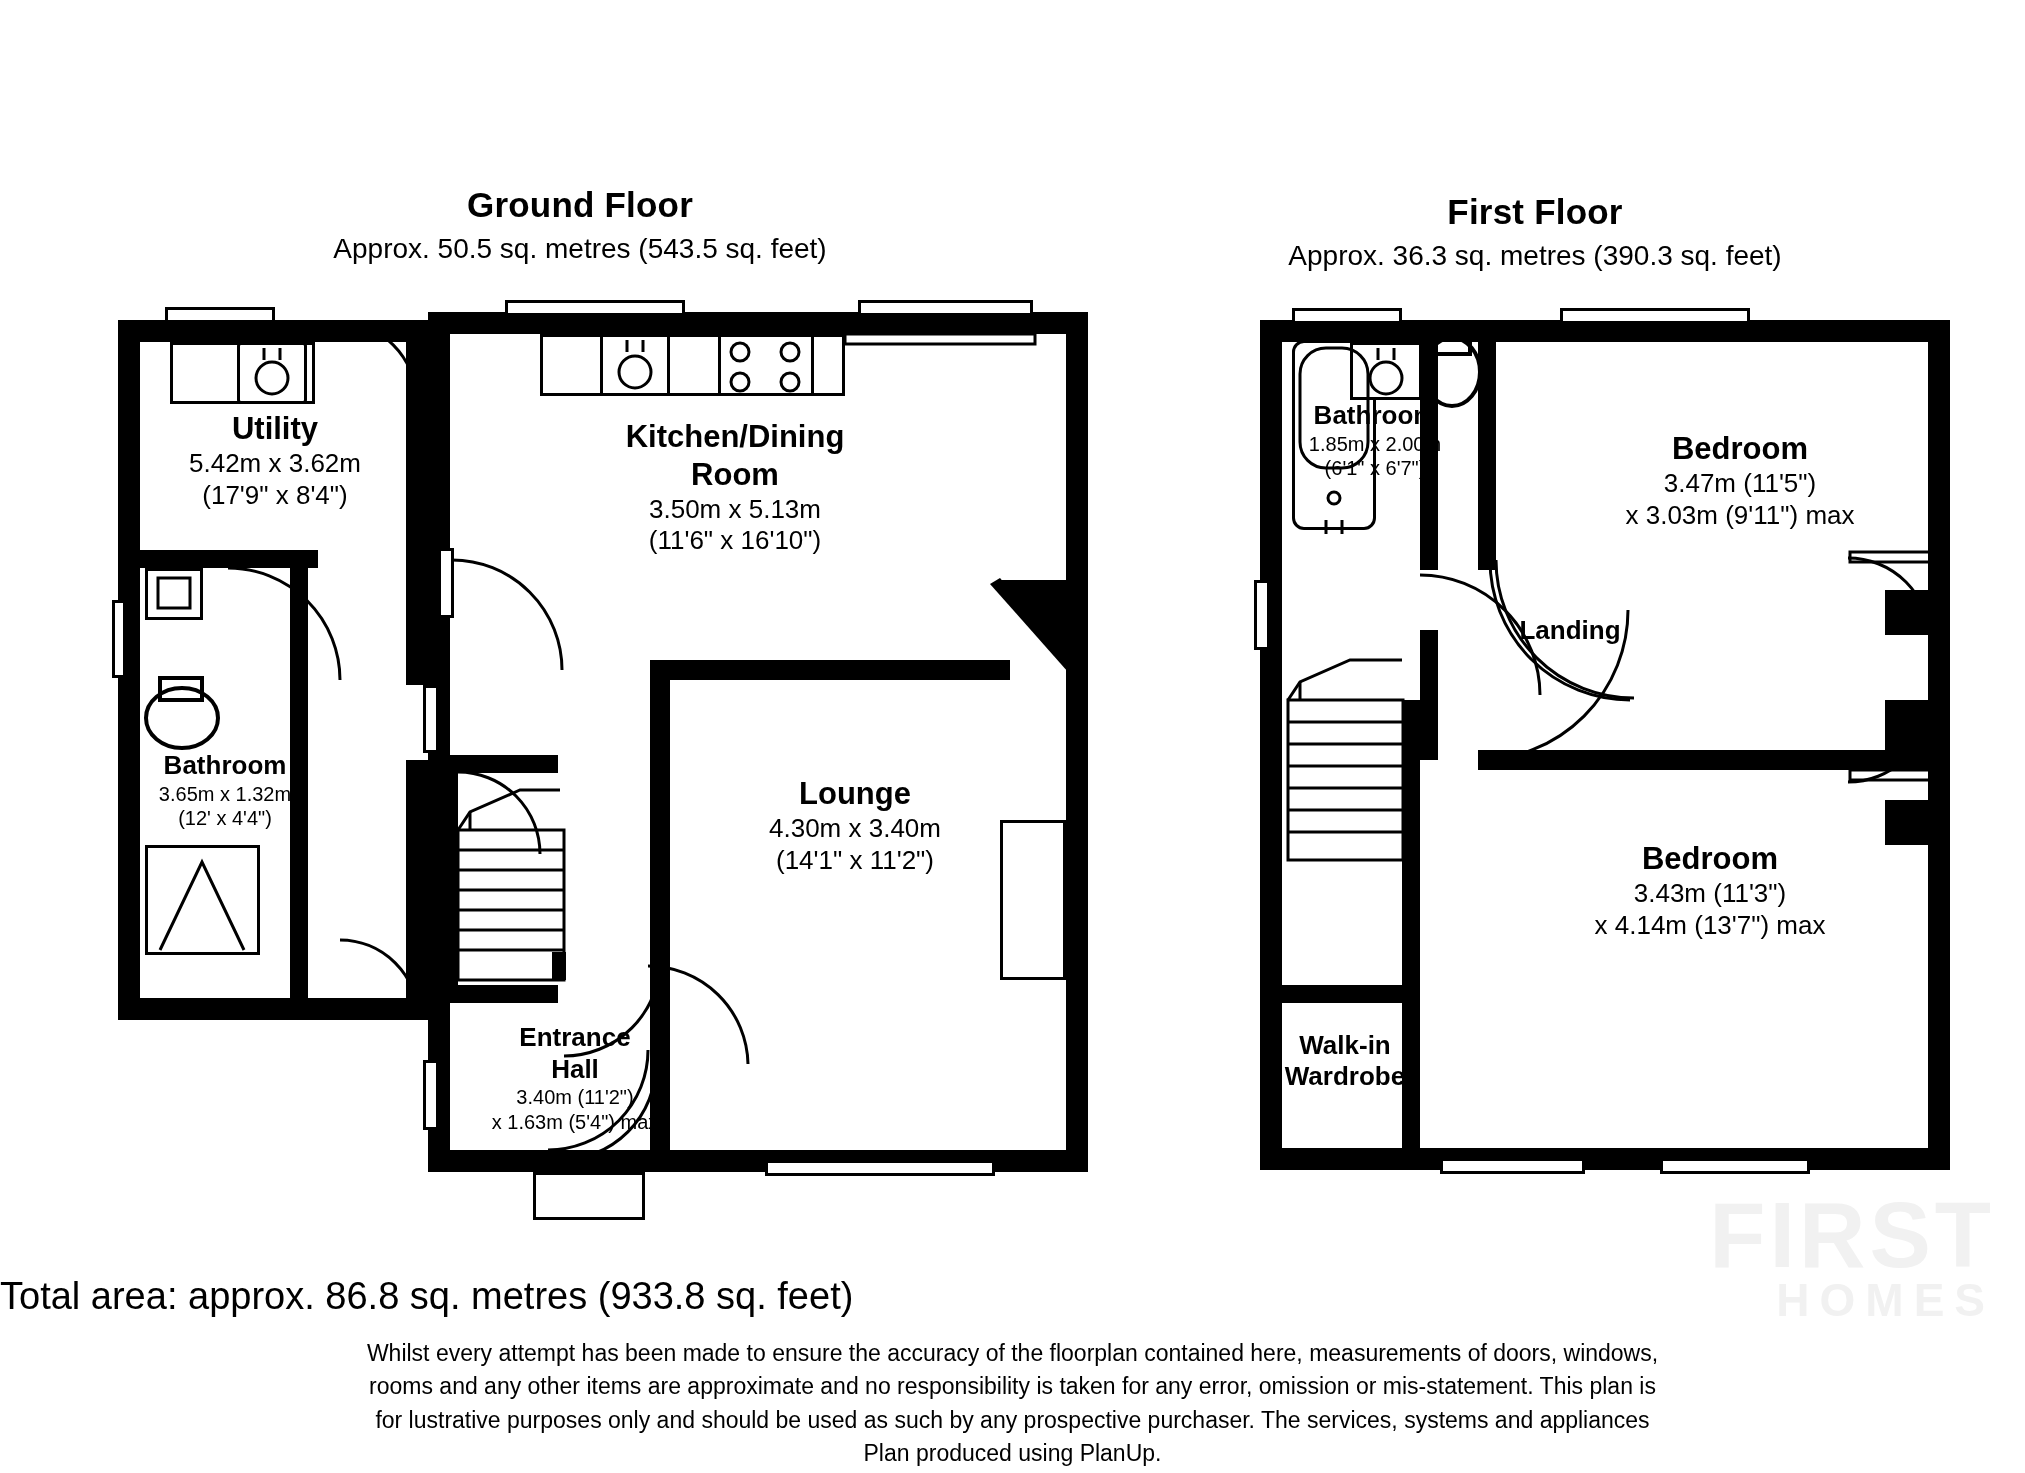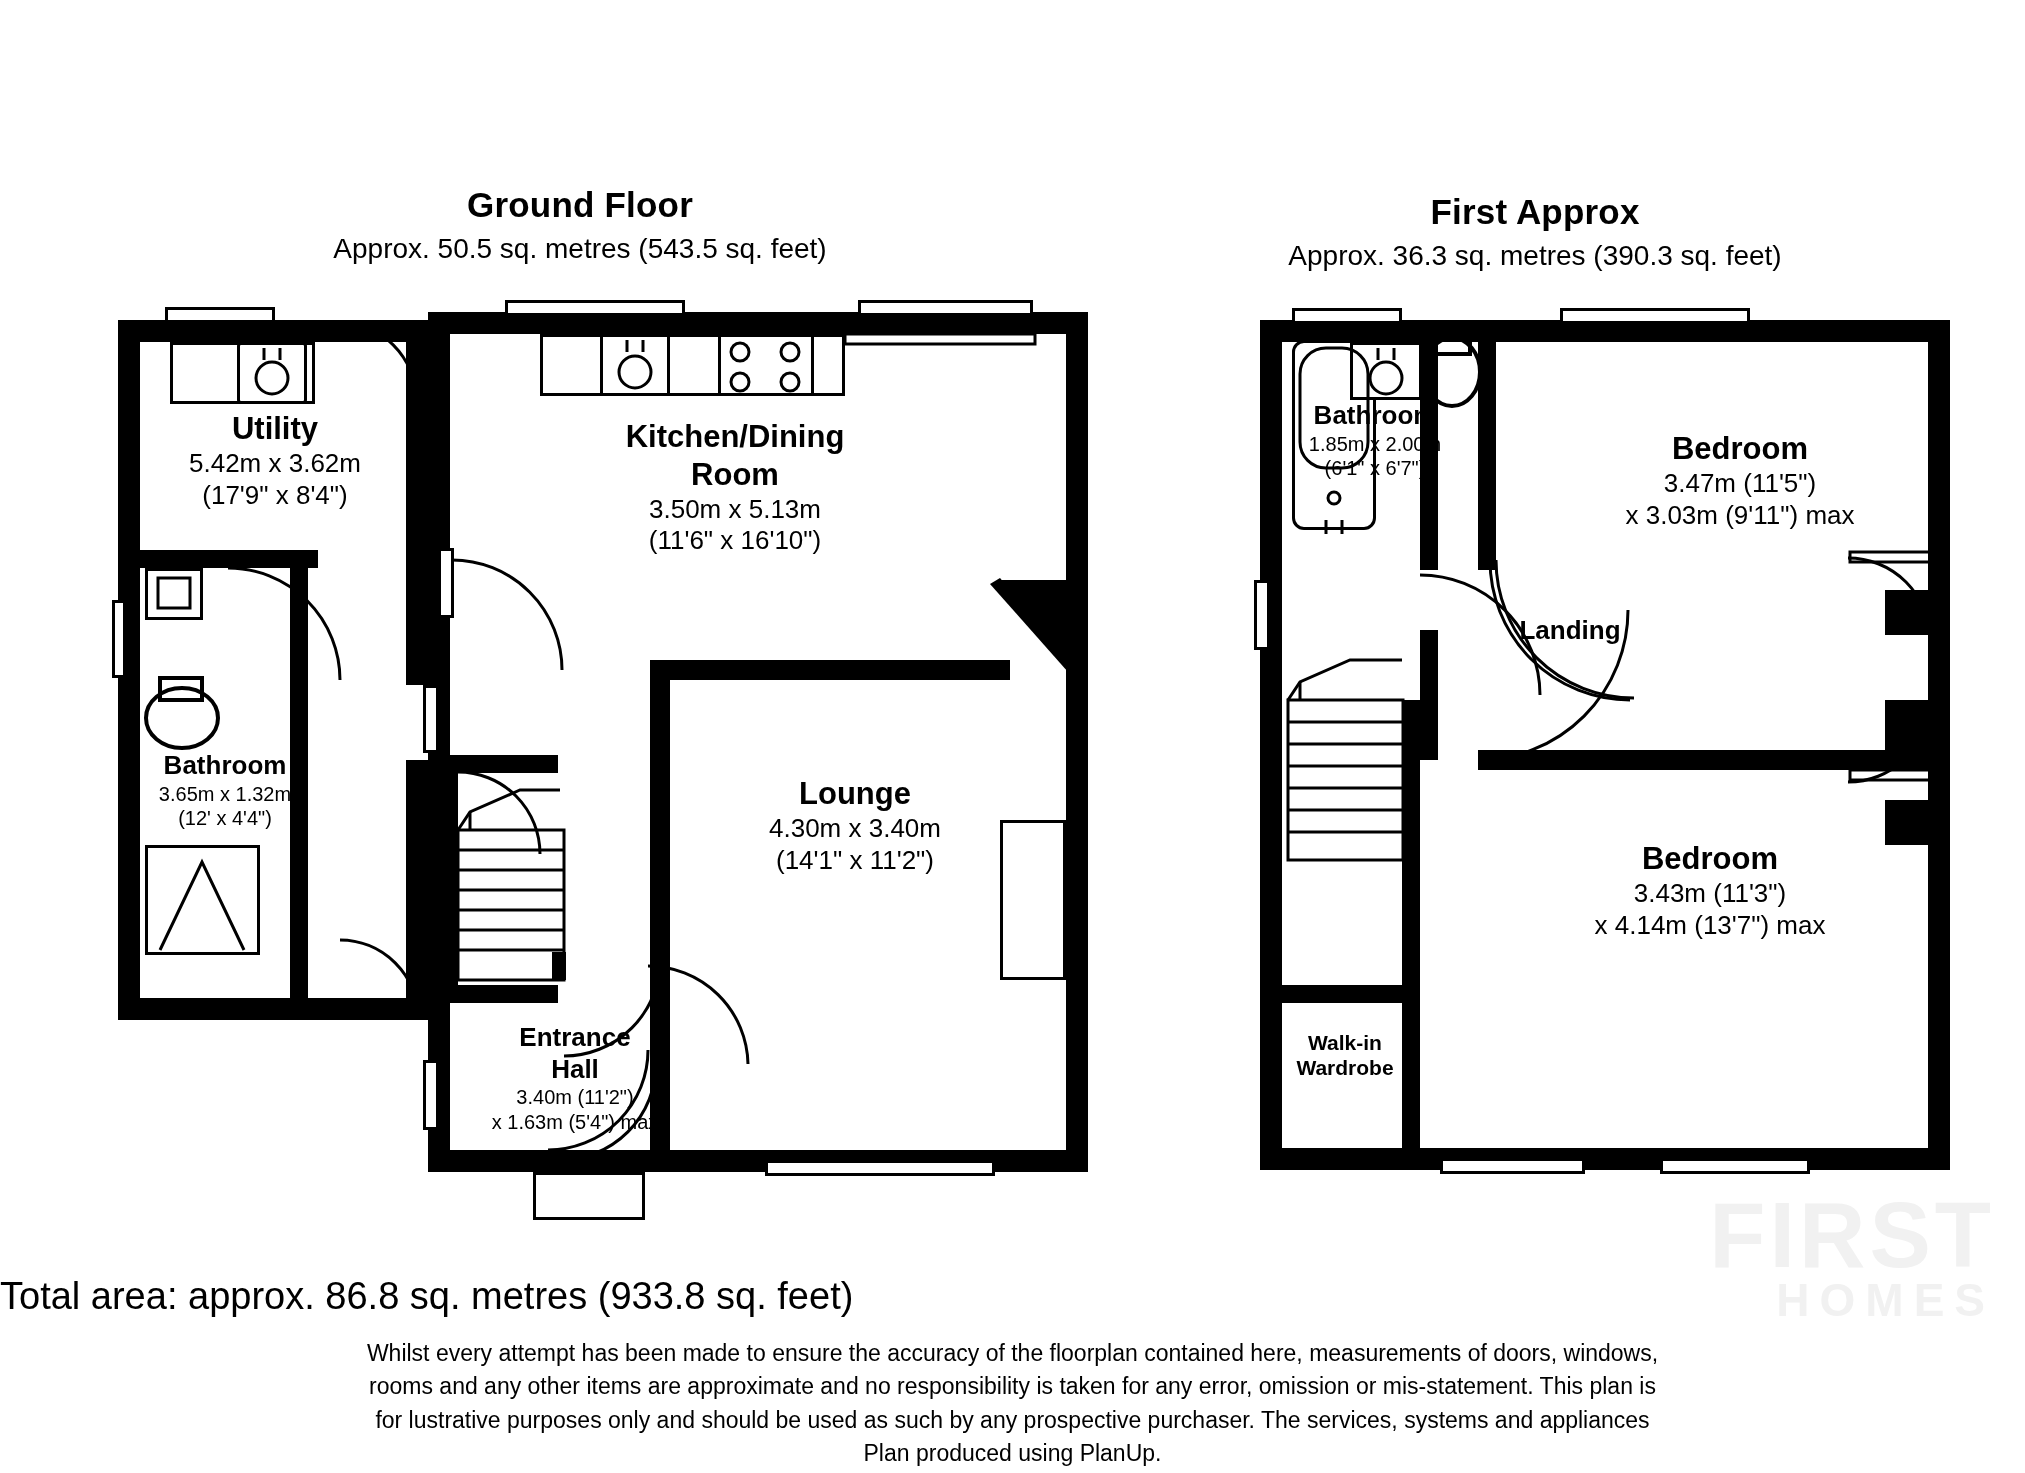--- a/index.html
+++ b/index.html
@@ -75,21 +75,21 @@
     font-size: 20px;
   }
   .plain-label {
     position: absolute;
     font-weight: bold;
     font-size: 26px;
     text-align: center;
     line-height: 1.2;
   }
   .plain-label.tiny {
-    font-size: 21px;
+    font-size: 26px;
   }
   
   .total-area {
     position: absolute;
     width: 100%;
     text-align: left;
     font-size: 38px;
   }
   .disclaimer {
     position: absolute;
@@ -129,21 +129,21 @@
 <div class="stage">
 
   <div class="watermark">
     <span>FIRST</span>
     <span class="wm2">HOMES</span>
   </div>
 
   <div class="floor-title" style="left:300px; top:185px; width:560px;">Ground Floor</div>
   <div class="floor-sub" style="left:250px; top:233px; width:660px;">Approx. 50.5 sq. metres (543.5 sq. feet)</div>
 
-  <div class="floor-title" style="left:1300px; top:192px; width:470px;">First Approx</div>
+  <div class="floor-title" style="left:1300px; top:192px; width:470px;">First Floor</div>
   <div class="floor-sub" style="left:1230px; top:240px; width:610px;">Approx. 36.3 sq. metres (390.3 sq. feet)</div>
 
   <div class="plan" style="left:0; top:0; width:1100px; height:1250px;">
 
     <div class="wall" style="left:118px; top:320px; width:310px; height:22px;"></div>
 
     <div class="wall" style="left:118px; top:320px; width:22px; height:700px;"></div>
 
     <div class="wall" style="left:118px; top:998px; width:320px; height:22px;"></div>
 

